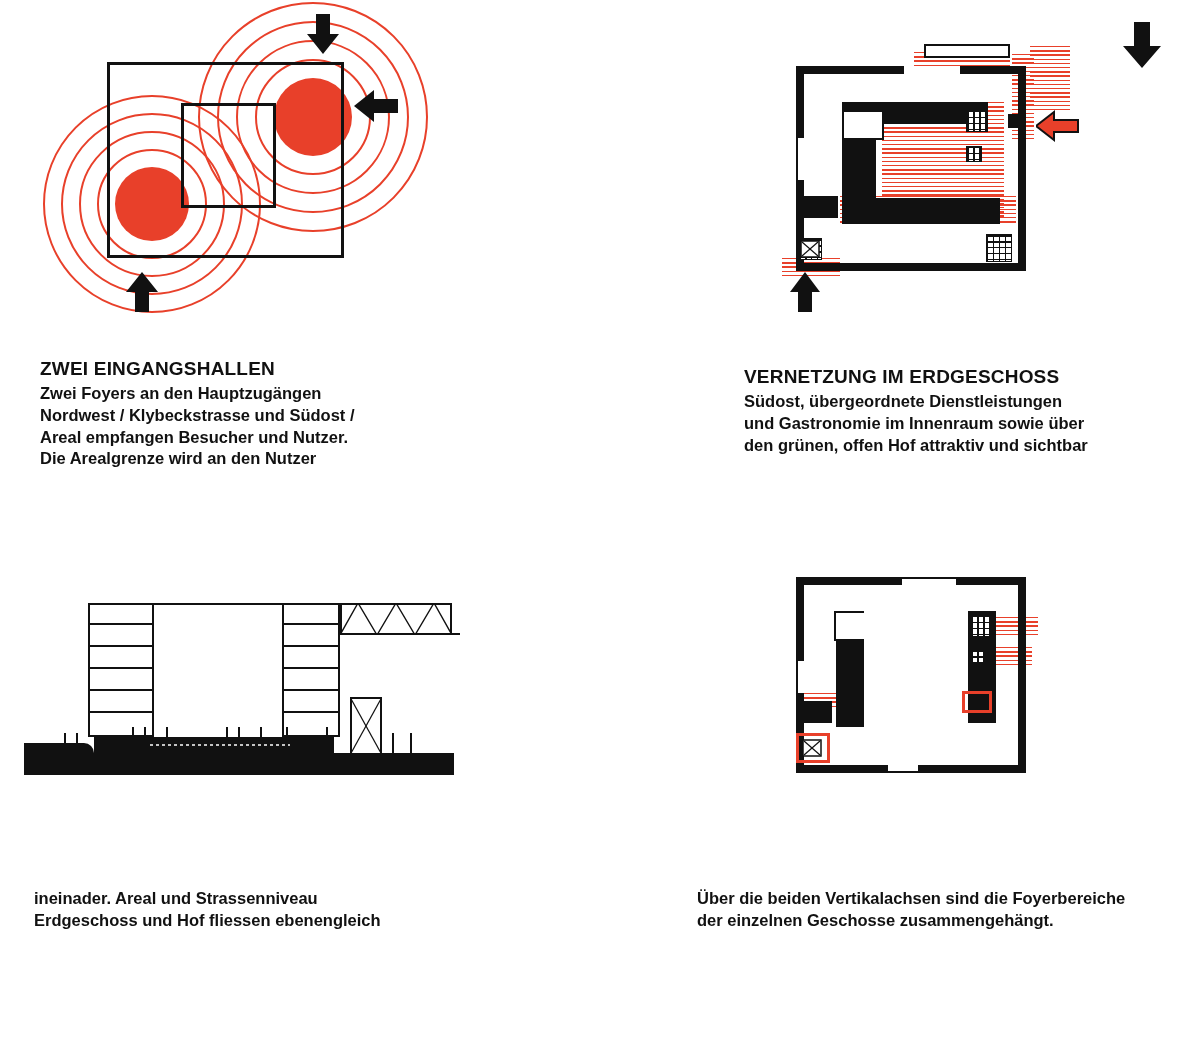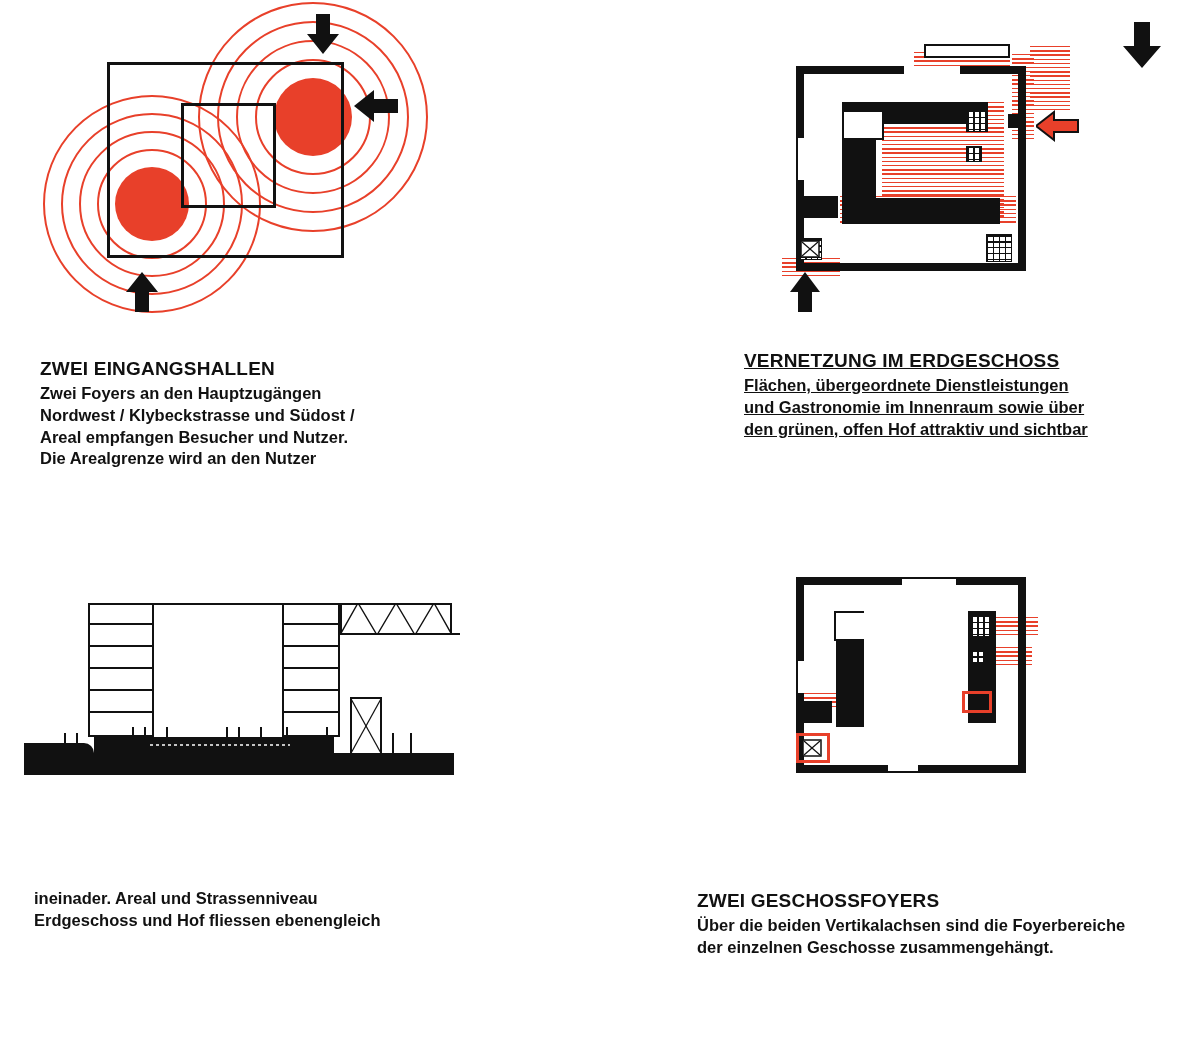--- a/index.html
+++ b/index.html
@@ -60,21 +60,21 @@
     position: absolute;
     border-radius: 50%;
     background: #e8402a;
   }
   .arrow-down, .arrow-up, .arrow-left {
     position: absolute;
   }
 
   
   #cap-1 { left: 40px; top: 356px; width: 420px; }
-  #cap-2 { left: 744px; top: 348px; width: 430px; text-decoration: underline; }
+  #cap-2 { left: 744px; top: 364px; width: 430px; }
   #cap-3 { left: 34px; top: 888px; width: 470px; }
   #cap-4 { left: 697px; top: 888px; width: 500px; }
 
   
   #panel-plan-top { left: 780px; top: 10px; width: 320px; height: 320px; }
   #panel-plan-bottom { left: 780px; top: 565px; width: 320px; height: 230px; }
   .plan-wall {
     position: absolute;
     background: #111;
   }
@@ -221,21 +221,21 @@
   </svg>
   <div class="plan-block" style="left:228px; top:104px; width:18px; height:14px;"></div>
   <svg style="position:absolute; left:6px; top:262px;" width="38" height="42" viewBox="0 0 38 42">
     <polygon points="19,0 34,20 26,20 26,40 12,40 12,20 4,20" fill="#111"></polygon>
   </svg>
 </div>
 
 <div class="caption" id="cap-2">
   <div class="title">VERNETZUNG IM ERDGESCHOSS</div>
   <div class="body">
-    <span class="line">Flächen, übergeordnete Dienstleistungen</span>
+    <span class="line">Südost, übergeordnete Dienstleistungen</span>
     <span class="line">und Gastronomie im Innenraum sowie über</span>
     <span class="line">den grünen, offen Hof attraktiv und sichtbar</span>
   </div>
 </div>
 
 <div class="panel" id="panel-section">
 
   <div class="sec-outline" style="left:68px; top:28px; width:66px; height:134px;"></div>
   <div class="sec-line" style="left:68px; top:48px; width:66px; height:2px;"></div>
   <div class="sec-line" style="left:68px; top:70px; width:66px; height:2px;"></div>
@@ -324,18 +324,17 @@
   <div class="redbox" style="left:16px; top:168px; width:34px; height:30px;"></div>
 
   <svg style="position:absolute; left:22px; top:174px;" width="20" height="18" viewBox="0 0 20 18">
     <rect x="1" y="1" width="18" height="16" fill="#fff" stroke="#111" stroke-width="1.5"></rect>
     <line x1="2" y1="2" x2="18" y2="16" stroke="#111" stroke-width="1.2"></line>
     <line x1="18" y1="2" x2="2" y2="16" stroke="#111" stroke-width="1.2"></line>
   </svg>
 </div>
 
 <div class="caption" id="cap-4">
-  <div class="title">ZWEI GESCHOSSFOYERS</div>
   <div class="body">
     <span class="line">Über die beiden Vertikalachsen sind die Foyerbereiche</span>
     <span class="line">der einzelnen Geschosse zusammengehängt.</span>
   </div>
 </div>
 
 </body></html>

